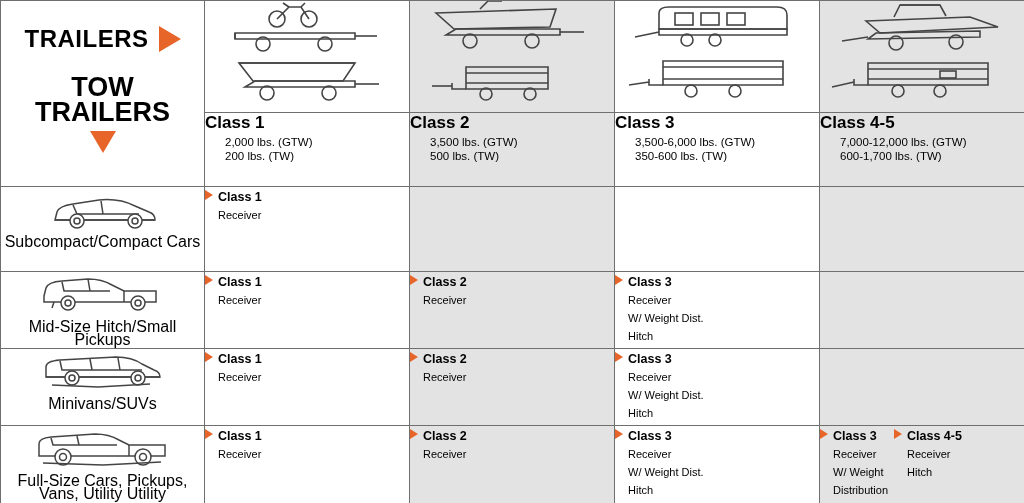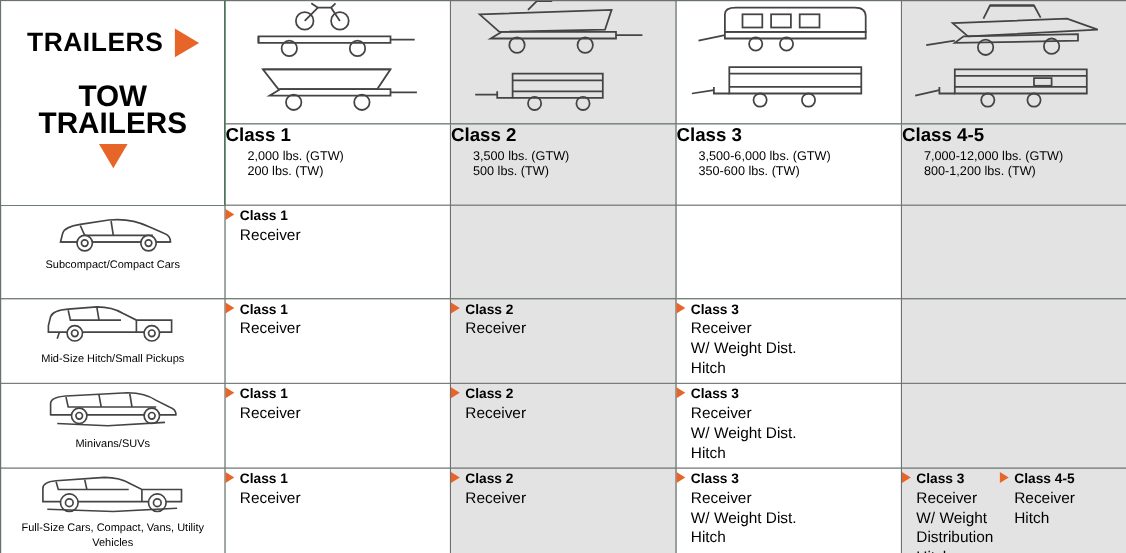--- a/index.html
+++ b/index.html
@@ -105,21 +105,21 @@
 
   
   .veh-cell {
     background: #ffffff;
     text-align: center;
     padding: 4px 4px 4px 4px;
     vertical-align: top;
   }
   .veh-icon { height: 46px; display:block; margin: 2px auto 0 auto; }
   .veh-label {
-    font-size: 10px;
+    font-size: 16px;
     line-height: 12.5px;
     color: #000;
     margin-top: 1px;
   }
 
   
   .data-cell {
     background: #ffffff;
     padding: 7px 6px 6px 10px;
   }
@@ -139,21 +139,21 @@
     margin-right: 5px;
     flex: 0 0 auto;
   }
   .entry-text .etitle {
     font-weight: bold;
     font-size: 12.5px;
     color: #000;
     line-height: 15px;
   }
   .entry-text .edesc {
-    font-size: 14px;
+    font-size: 11px;
     line-height: 14px;
     color: #000;
   }
   .row-h1 { height: 85px; }
   .row-h2 { height: 77px; }
   svg { display:block; }
 </style>
 </head>
 <body>
 
@@ -296,21 +296,21 @@
         <div class="cls-sub">500 lbs. (TW)</div>
       </td>
       <td class="cls-cell">
         <div class="cls-title">Class 3</div>
         <div class="cls-sub">3,500-6,000 lbs. (GTW)</div>
         <div class="cls-sub">350-600 lbs. (TW)</div>
       </td>
       <td class="cls-cell shade">
         <div class="cls-title">Class 4-5</div>
         <div class="cls-sub">7,000-12,000 lbs. (GTW)</div>
-        <div class="cls-sub">800-1,200 lbs. (TW)</div>
+        <div class="cls-sub">600-1,700 lbs. (TW)</div>
       </td>
     </tr>
 
     <tr class="row-h1">
       <td class="veh-cell">
         <svg class="veh-icon" width="120" height="44" viewBox="0 0 120 44">
           <g fill="none" stroke="#444" stroke-width="1.5">
             <path d="M12 30 L14 22 Q16 16 30 14 L56 10 Q76 8 92 16 L106 22 Q112 24 112 30 Z"></path>
             <path d="M30 15 L34 24 L96 24"></path>
             <path d="M58 11 L60 24"></path>
@@ -458,21 +458,21 @@
             <path d="M18 10 L20 17 L84 17"></path>
             <path d="M44 8 L46 17"></path>
             <path d="M96 17 L96 28"></path>
             <circle cx="30" cy="29" r="8" fill="#fff"></circle>
                 <circle cx="110" cy="29" r="8" fill="#fff"></circle>
             <circle cx="30" cy="29" r="3.5"></circle>
                 <circle cx="110" cy="29" r="3.5"></circle>
             <path d="M10 35 L70 37 L128 34"></path>
           </g>
         </svg>
-        <div class="veh-label">Full-Size Cars, Compact, Vans, Utility Vehicles</div>
+        <div class="veh-label">Full-Size Cars, Pickups, Vans, Utility Utility</div>
       </td>
       <td class="data-cell">
         <div class="entry-wrap">
           <div class="entry">
             <span class="tri"></span>
             <span class="entry-text">
               <span class="etitle">Class 1</span><br>
               <span class="edesc">Receiver</span>
             </span>
           </div>

